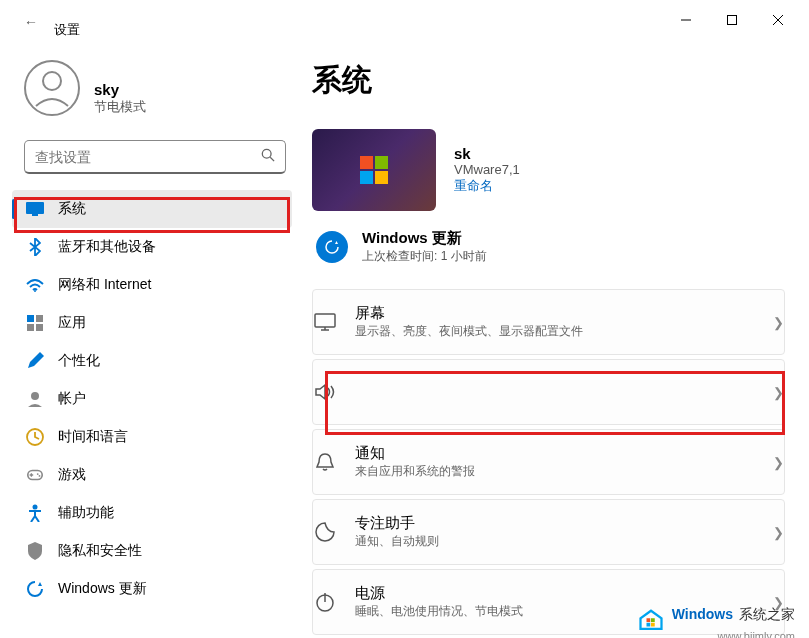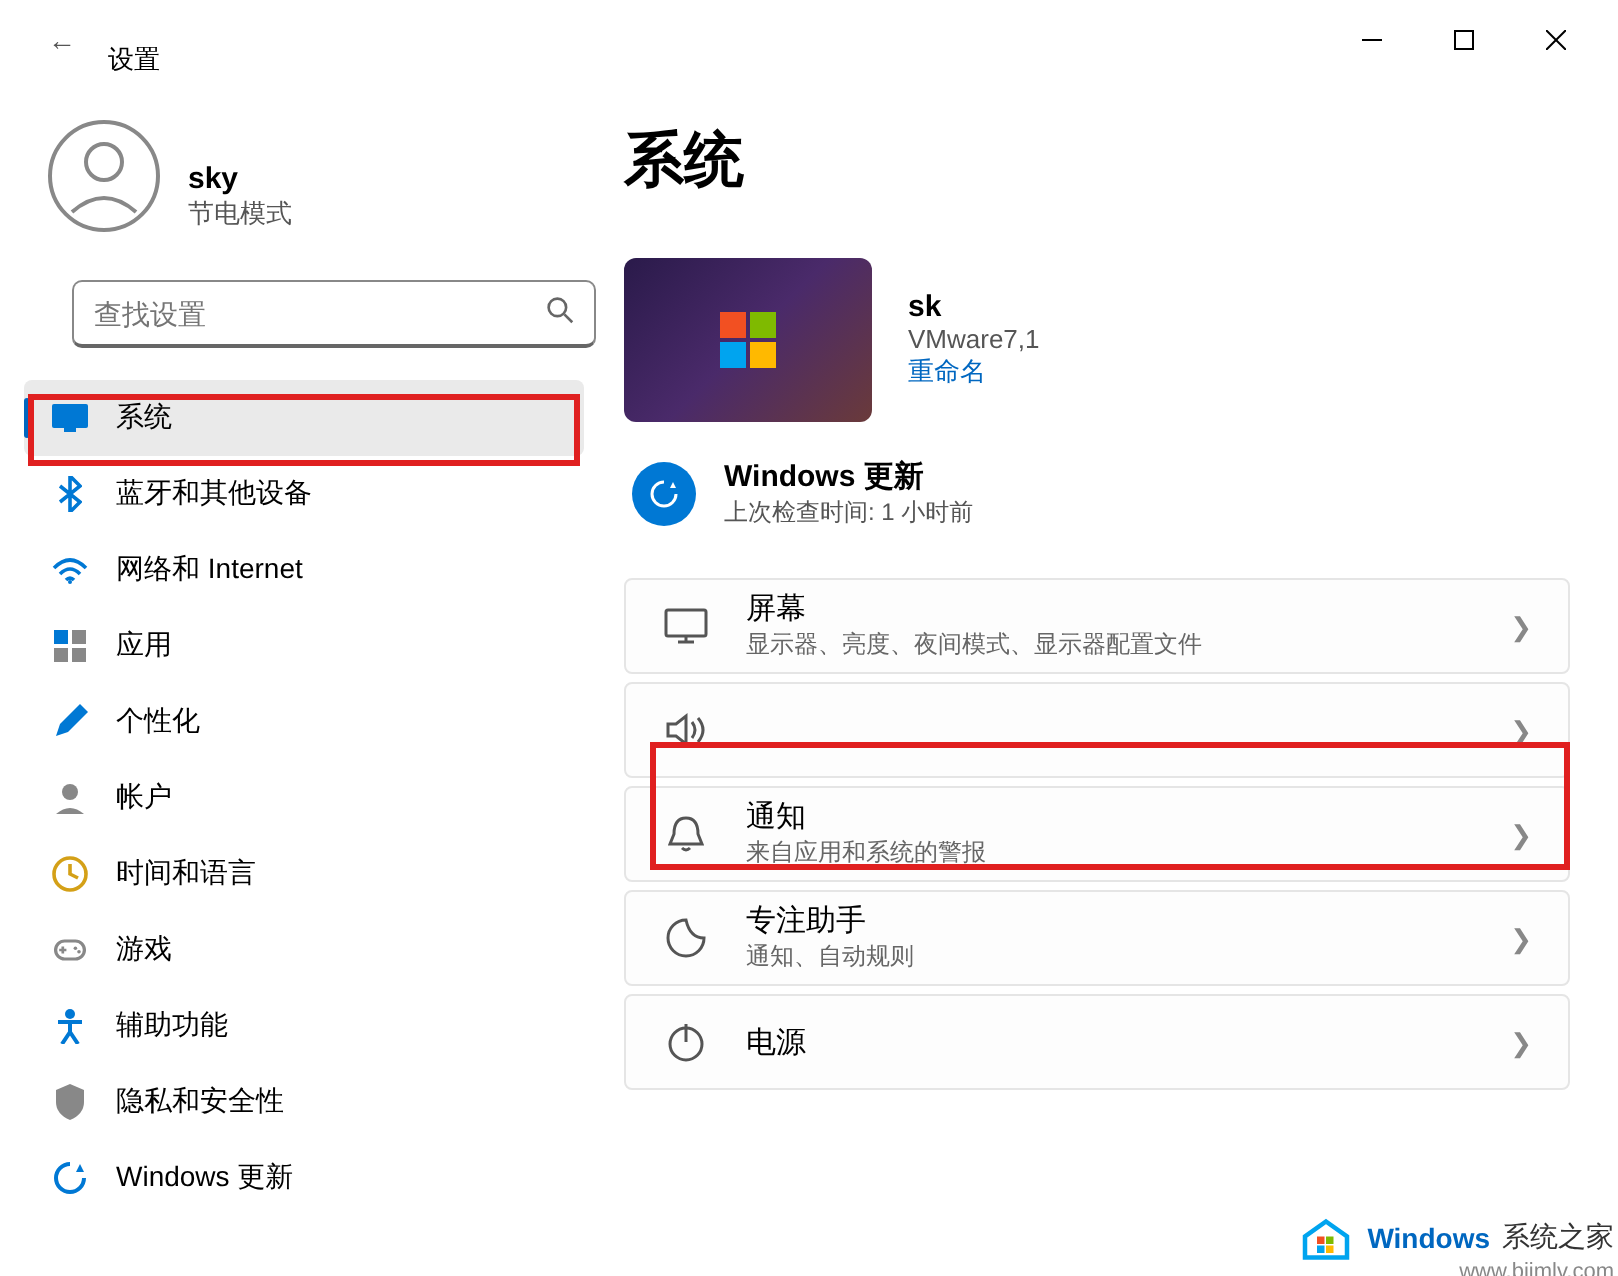--- a/index.html
+++ b/index.html
@@ -14,21 +14,21 @@
     
     .main { display: flex; height: calc(100% - 40px); }
     
     .sidebar { width: 300px; padding: 0 8px 0 0; }
     .user-section { display: flex; align-items: flex-end; gap: 14px; padding: 20px 24px 24px; }
     .avatar { width: 56px; height: 56px; }
     .avatar svg { width: 100%; height: 100%; }
     .user-text .name { font-size: 15px; font-weight: 600; }
     .user-text .sub { font-size: 13px; color: #555; }
     
-    .search-box { margin: 0 0 16px 36px; width: 262px; height: 34px; border: 1px solid #888; border-bottom: 2px solid #666; border-radius: 5px; display: flex; align-items: center; padding: 0 10px; background: #fff; }
+    .search-box { margin: 0 0 16px 24px; width: 262px; height: 34px; border: 1px solid #888; border-bottom: 2px solid #666; border-radius: 5px; display: flex; align-items: center; padding: 0 10px; background: #fff; }
     .search-box input { border: none; outline: none; flex: 1; font-size: 14px; background: transparent; }
     .search-box .si { color: #666; font-size: 14px; }
     
     .nav { display: flex; flex-direction: column; margin-left: 12px; }
     .nav-item { display: flex; align-items: center; gap: 14px; height: 38px; padding: 0 14px; border-radius: 4px; font-size: 14px; color: #000; cursor: pointer; }
     .nav-item.active { background: #eaeaea; position: relative; }
     .nav-item.active::before { content: ''; position: absolute; left: 0; top: 9px; bottom: 9px; width: 3px; background: #0067c0; border-radius: 2px; }
     .nav-icon { width: 18px; height: 18px; display: flex; align-items: center; justify-content: center; }
     
     .highlight-red { position: absolute; border: 3px solid #e02020; pointer-events: none; }
@@ -45,28 +45,28 @@
     .device-info .dn { font-size: 15px; font-weight: 600; }
     .device-info .dm { font-size: 13px; color: #555; }
     .device-info .dr { font-size: 13px; color: #0067c0; cursor: pointer; }
     
     .update-row { display: flex; align-items: center; gap: 14px; margin-bottom: 24px; padding-left: 4px; }
     .update-icon { width: 32px; height: 32px; border-radius: 50%; background: #0078d4; display: flex; align-items: center; justify-content: center; color: #fff; }
     .update-text .ut { font-size: 15px; font-weight: 600; }
     .update-text .us { font-size: 12px; color: #555; }
     
     .settings-list { display: flex; flex-direction: column; gap: 4px; }
-    .setting-item { display: flex; align-items: center; gap: 18px; height: 48px; border: 1px solid #e5e5e5; border-radius: 4px; padding: 0 18px; background: #fdfdfd; cursor: pointer; }
+    .setting-item { display: flex; align-items: center; gap: 18px; height: 66px; border: 1px solid #e5e5e5; border-radius: 4px; padding: 0 0; background: #fdfdfd; cursor: pointer; }
     .setting-icon { width: 24px; height: 24px; display: flex; align-items: center; justify-content: center; color: #555; }
     .setting-text { flex: 1; }
     .setting-text .st { font-size: 15px; }
     .setting-text .sd { font-size: 12px; color: #666; }
     .chev { color: #888; font-size: 13px; }
     
-    .watermark { position: absolute; right: 2px; bottom: 6px; display: flex; align-items: center; gap: 6px; }
+    .watermark { position: absolute; right: 14px; bottom: 6px; display: flex; gap: 6px; }
     .watermark .wlogo { width: 30px; height: 26px; }
     .watermark .wlogo svg { width: 100%; height: 100%; }
     .watermark .wt { font-size: 14px; color: #0067c0; font-weight: 600; }
     .watermark .wt2 { font-size: 14px; color: #333; }
     .watermark .wu { font-size: 11px; color: #888; position: absolute; right: 0; bottom: -10px; }
   </style>
 </head>
 <body>
 
 <div class="titlebar">
@@ -309,20 +309,21 @@
         </div>
         <div class="setting-item">
           <span class="setting-icon">
             <svg width="18" height="20" viewBox="0 0 18 20">
               <circle cx="9" cy="11" r="8" fill="none" stroke="#555" stroke-width="1.5"></circle>
               <line x1="9" y1="1" x2="9" y2="10" stroke="#555" stroke-width="1.5"></line>
             </svg>
           </span>
           <div class="setting-text">
             <div class="st">电源</div>
+            <div class="sd">睡眠、电池使用情况、节电模式</div>
           </div>
           <span class="chev">❯</span>
         </div>
       </div>
   </div>
 </div>
 
 <div class="highlight-red hl-nav"></div>
 <div class="highlight-red hl-sound"></div>
 

